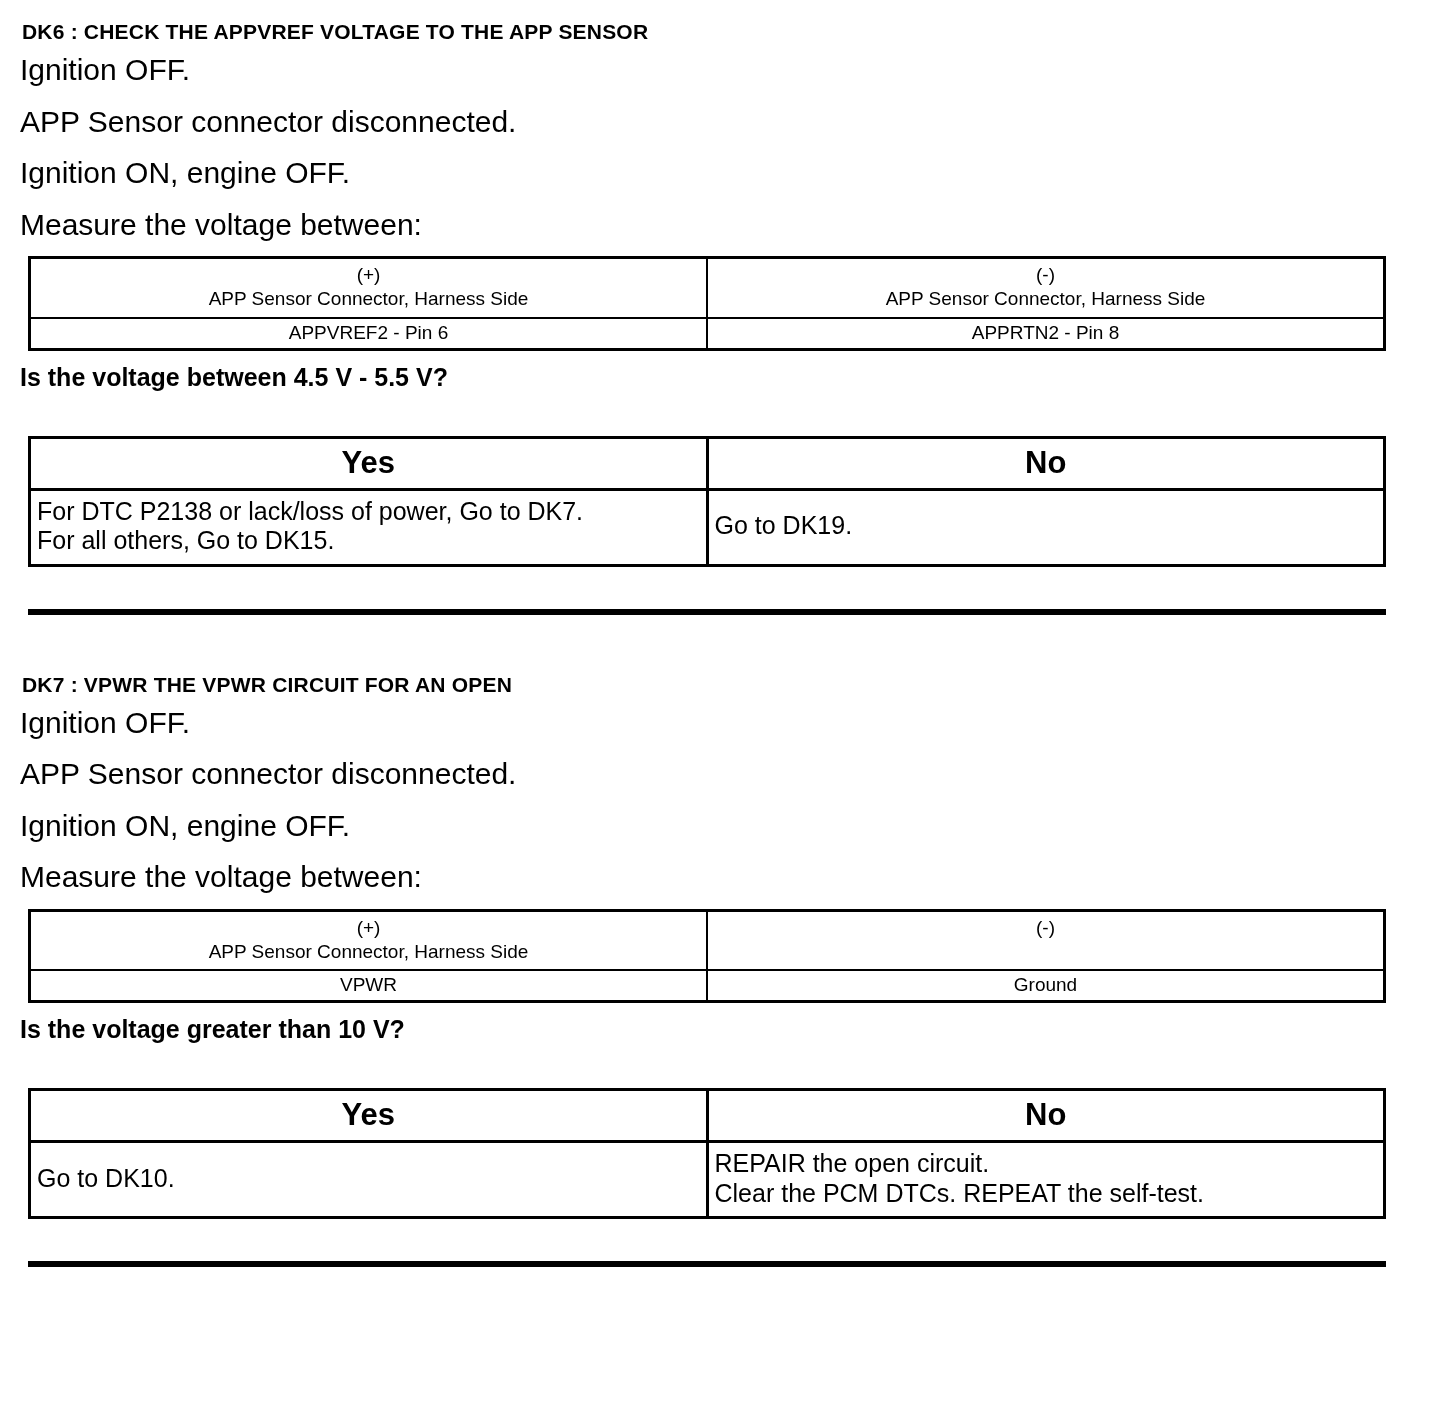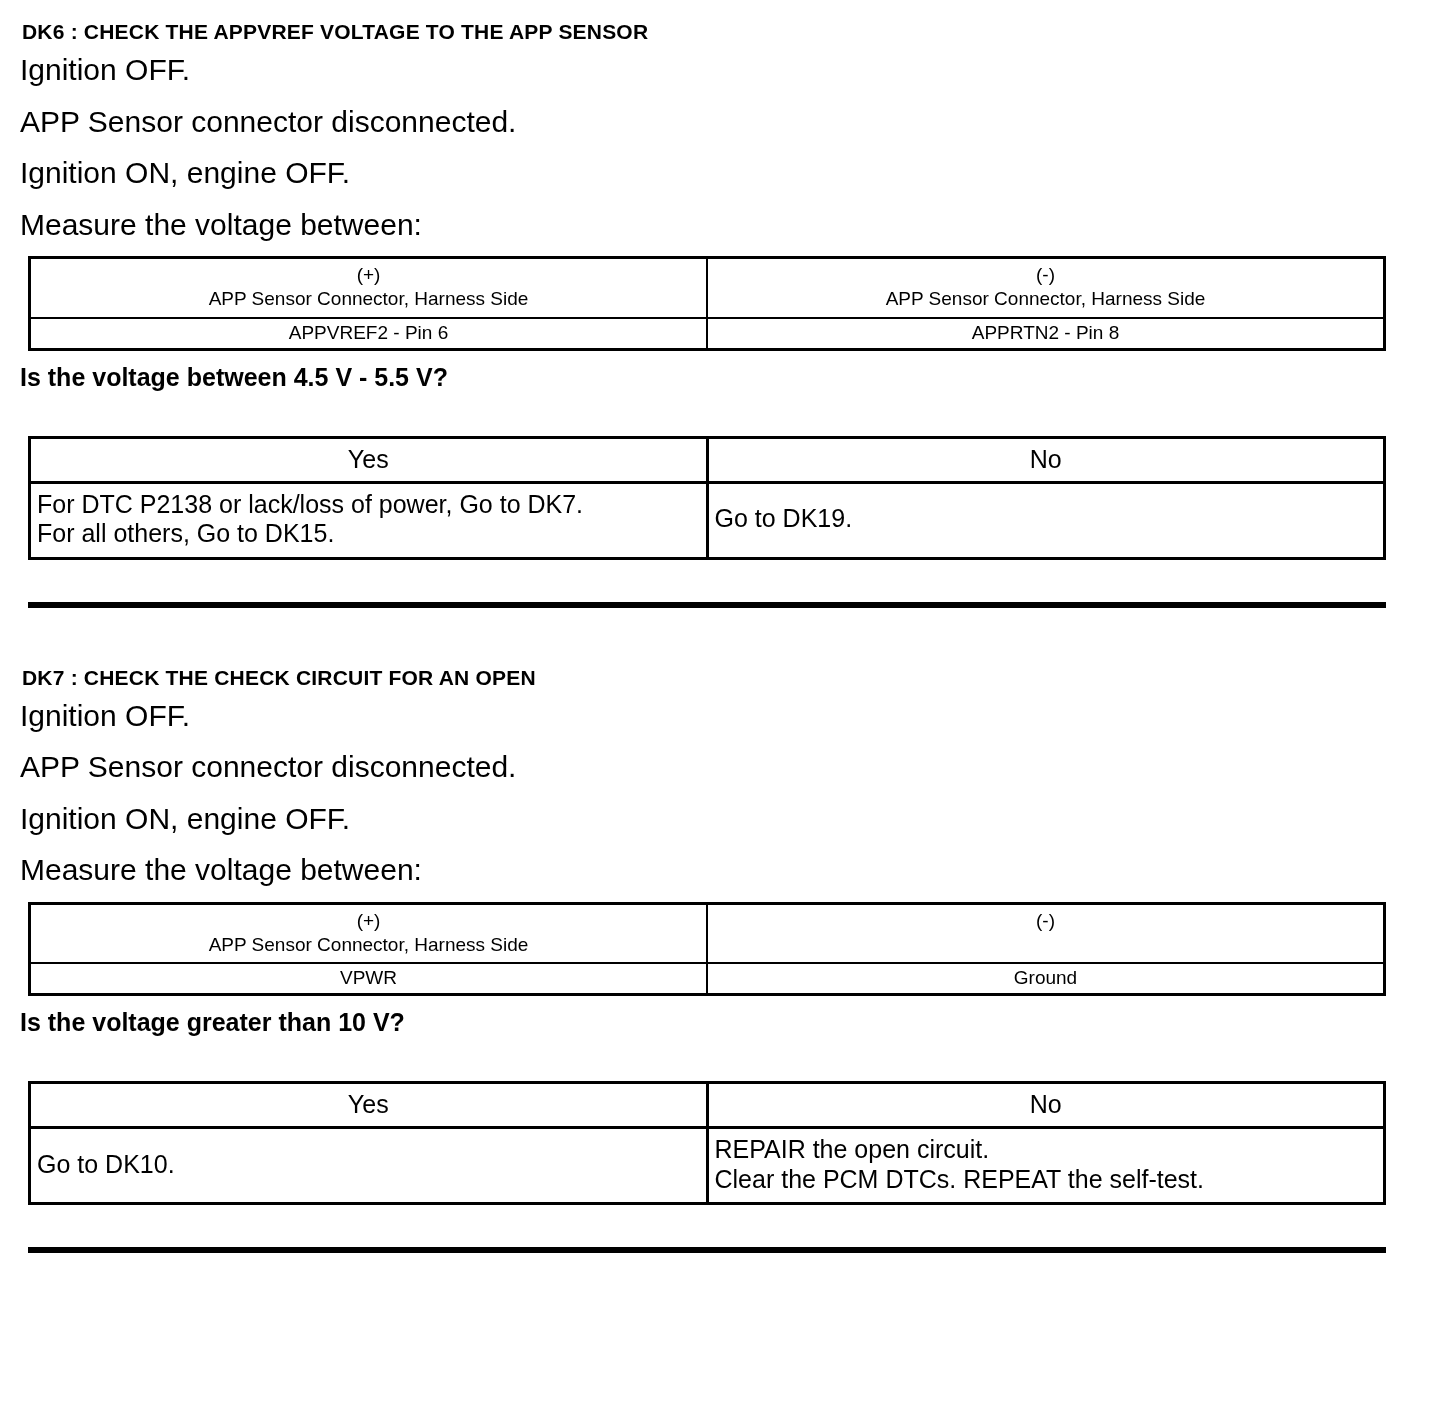--- a/index.html
+++ b/index.html
@@ -72,22 +72,22 @@
     border: 3px solid #000;
     margin: 44px 0 0 10px;
     table-layout: fixed;
   }
   .yesno-table th,
   .yesno-table td {
     border: 3px solid #000;
     vertical-align: middle;
   }
   .yesno-table th {
-    font-size: 25px;
-    font-weight: normal;
+    font-size: 31px;
+    font-weight: bold;
     text-align: center;
     padding: 6px 0 7px 0;
   }
   .yn-cell {
     font-size: 25px;
     line-height: 1.18;
     padding: 6px 6px 8px 6px;
   }
   .yn-left {
     text-align: left;
@@ -162,21 +162,21 @@
       </table>
 
   </div>
 
   <hr class="hr-thick">
 
   <div class="section-gap"></div>
 
   <div>
 
-    <div class="step-title">DK7 : CHECK THE CHECK CIRCUIT FOR AN OPEN</div>
+    <div class="step-title">DK7 : VPWR THE VPWR CIRCUIT FOR AN OPEN</div>
 
     <p class="cond-line">Ignition OFF.</p>
     <p class="cond-line">APP Sensor connector disconnected.</p>
     <p class="cond-line">Ignition ON, engine OFF.</p>
     <p class="cond-line">Measure the voltage between:</p>
 
     <table class="measure-table">
       <tbody>
           <tr>
         <td class="mt-head">

